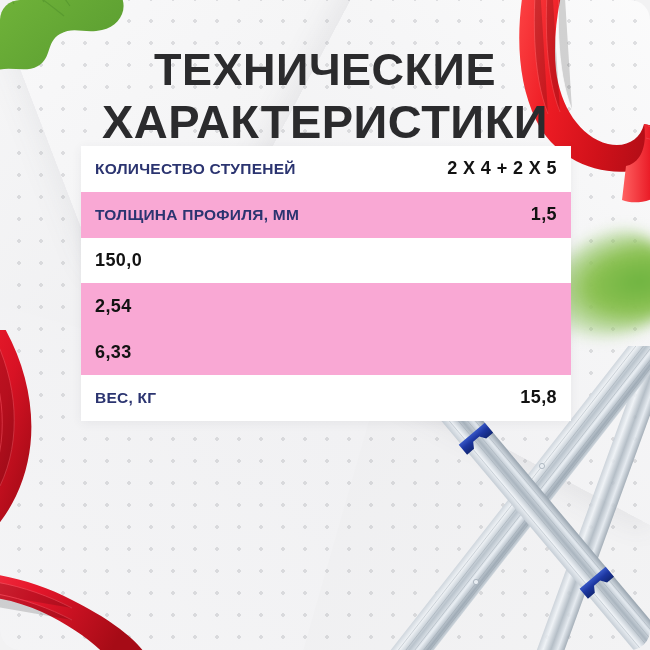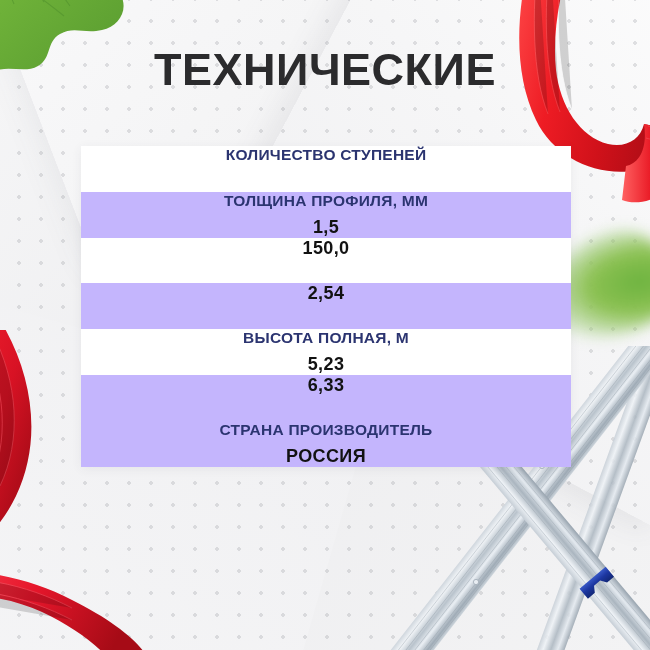--- a/index.html
+++ b/index.html
@@ -14,20 +14,21 @@
     font-family: "Liberation Sans", sans-serif;
     background: #f2f2f3;
   }
 
   #poster {
     position: relative;
     width: 650px;
     height: 650px;
     overflow: hidden;
     background: #f1f1f2;
+    border-radius: 20px;
   }
 
   
   .bg-base {
     position: absolute;
     inset: 0;
     background:
       linear-gradient(135deg, #f6f6f7 0%, #eeeef0 48%, #f3f3f4 100%);
   }
 
@@ -157,24 +158,23 @@
     z-index: 7;
     box-shadow: 0 2px 10px rgba(70,75,85,0.07);
   }
   .spec-row {
     display: flex;
     align-items: center;
     justify-content: space-between;
     height: 45.8px;
     padding: 0 14px 0 14px;
     box-sizing: border-box;
-    flex-direction: column;
   }
   .spec-row.odd  { background: #ffffff; }
-  .spec-row.even { background: #c4b5fd; }
+  .spec-row.even { background: #f9a8d4; }
 
   .spec-label {
     color: #2b3470;
     font-family: "Liberation Sans", sans-serif;
     font-weight: 700;
     font-size: 15.5px;
     letter-spacing: 0.25px;
     text-transform: uppercase;
     white-space: nowrap;
   }
@@ -351,42 +351,40 @@
 
       <g fill="#e8edf2" stroke="#9aa5b0" stroke-width="0.7">
         <circle cx="152" cy="120" r="2.6"></circle>
         <circle cx="86" cy="236" r="2.6"></circle>
       </g>
     </svg>
   </div>
 
   <h1 class="heading">
     <span class="line1">ТЕХНИЧЕСКИЕ</span>
+    <span class="line2">ХАРАКТЕРИСТИКИ</span>
   </h1>
 
   <div class="spec-table" id="spec-table">
       <div class="spec-row odd">
         <span class="spec-label">КОЛИЧЕСТВО СТУПЕНЕЙ</span>
+        <span class="spec-value">2 X 4 + 2 X 5</span>
       </div>
       <div class="spec-row even">
         <span class="spec-label">ТОЛЩИНА ПРОФИЛЯ, ММ</span>
         <span class="spec-value">1,5</span>
       </div>
       <div class="spec-row odd">
         <span class="spec-value">150,0</span>
       </div>
       <div class="spec-row even">
         <span class="spec-value">2,54</span>
       </div>
-      <div class="spec-row odd">
-        <span class="spec-label">ВЫСОТА ПОЛНАЯ, М</span>
-        <span class="spec-value">5,23</span>
-      </div>
       <div class="spec-row even">
         <span class="spec-value">6,33</span>
       </div>
-      <div class="spec-row even">
-        <span class="spec-label">СТРАНА ПРОИЗВОДИТЕЛЬ</span>
-        <span class="spec-value">РОССИЯ</span>
+      <div class="spec-row odd">
+        <span class="spec-label">ВЕС, КГ</span>
+        <span class="spec-value">15,8</span>
       </div>
     </div>
 
 </div>
 
 </body></html>

